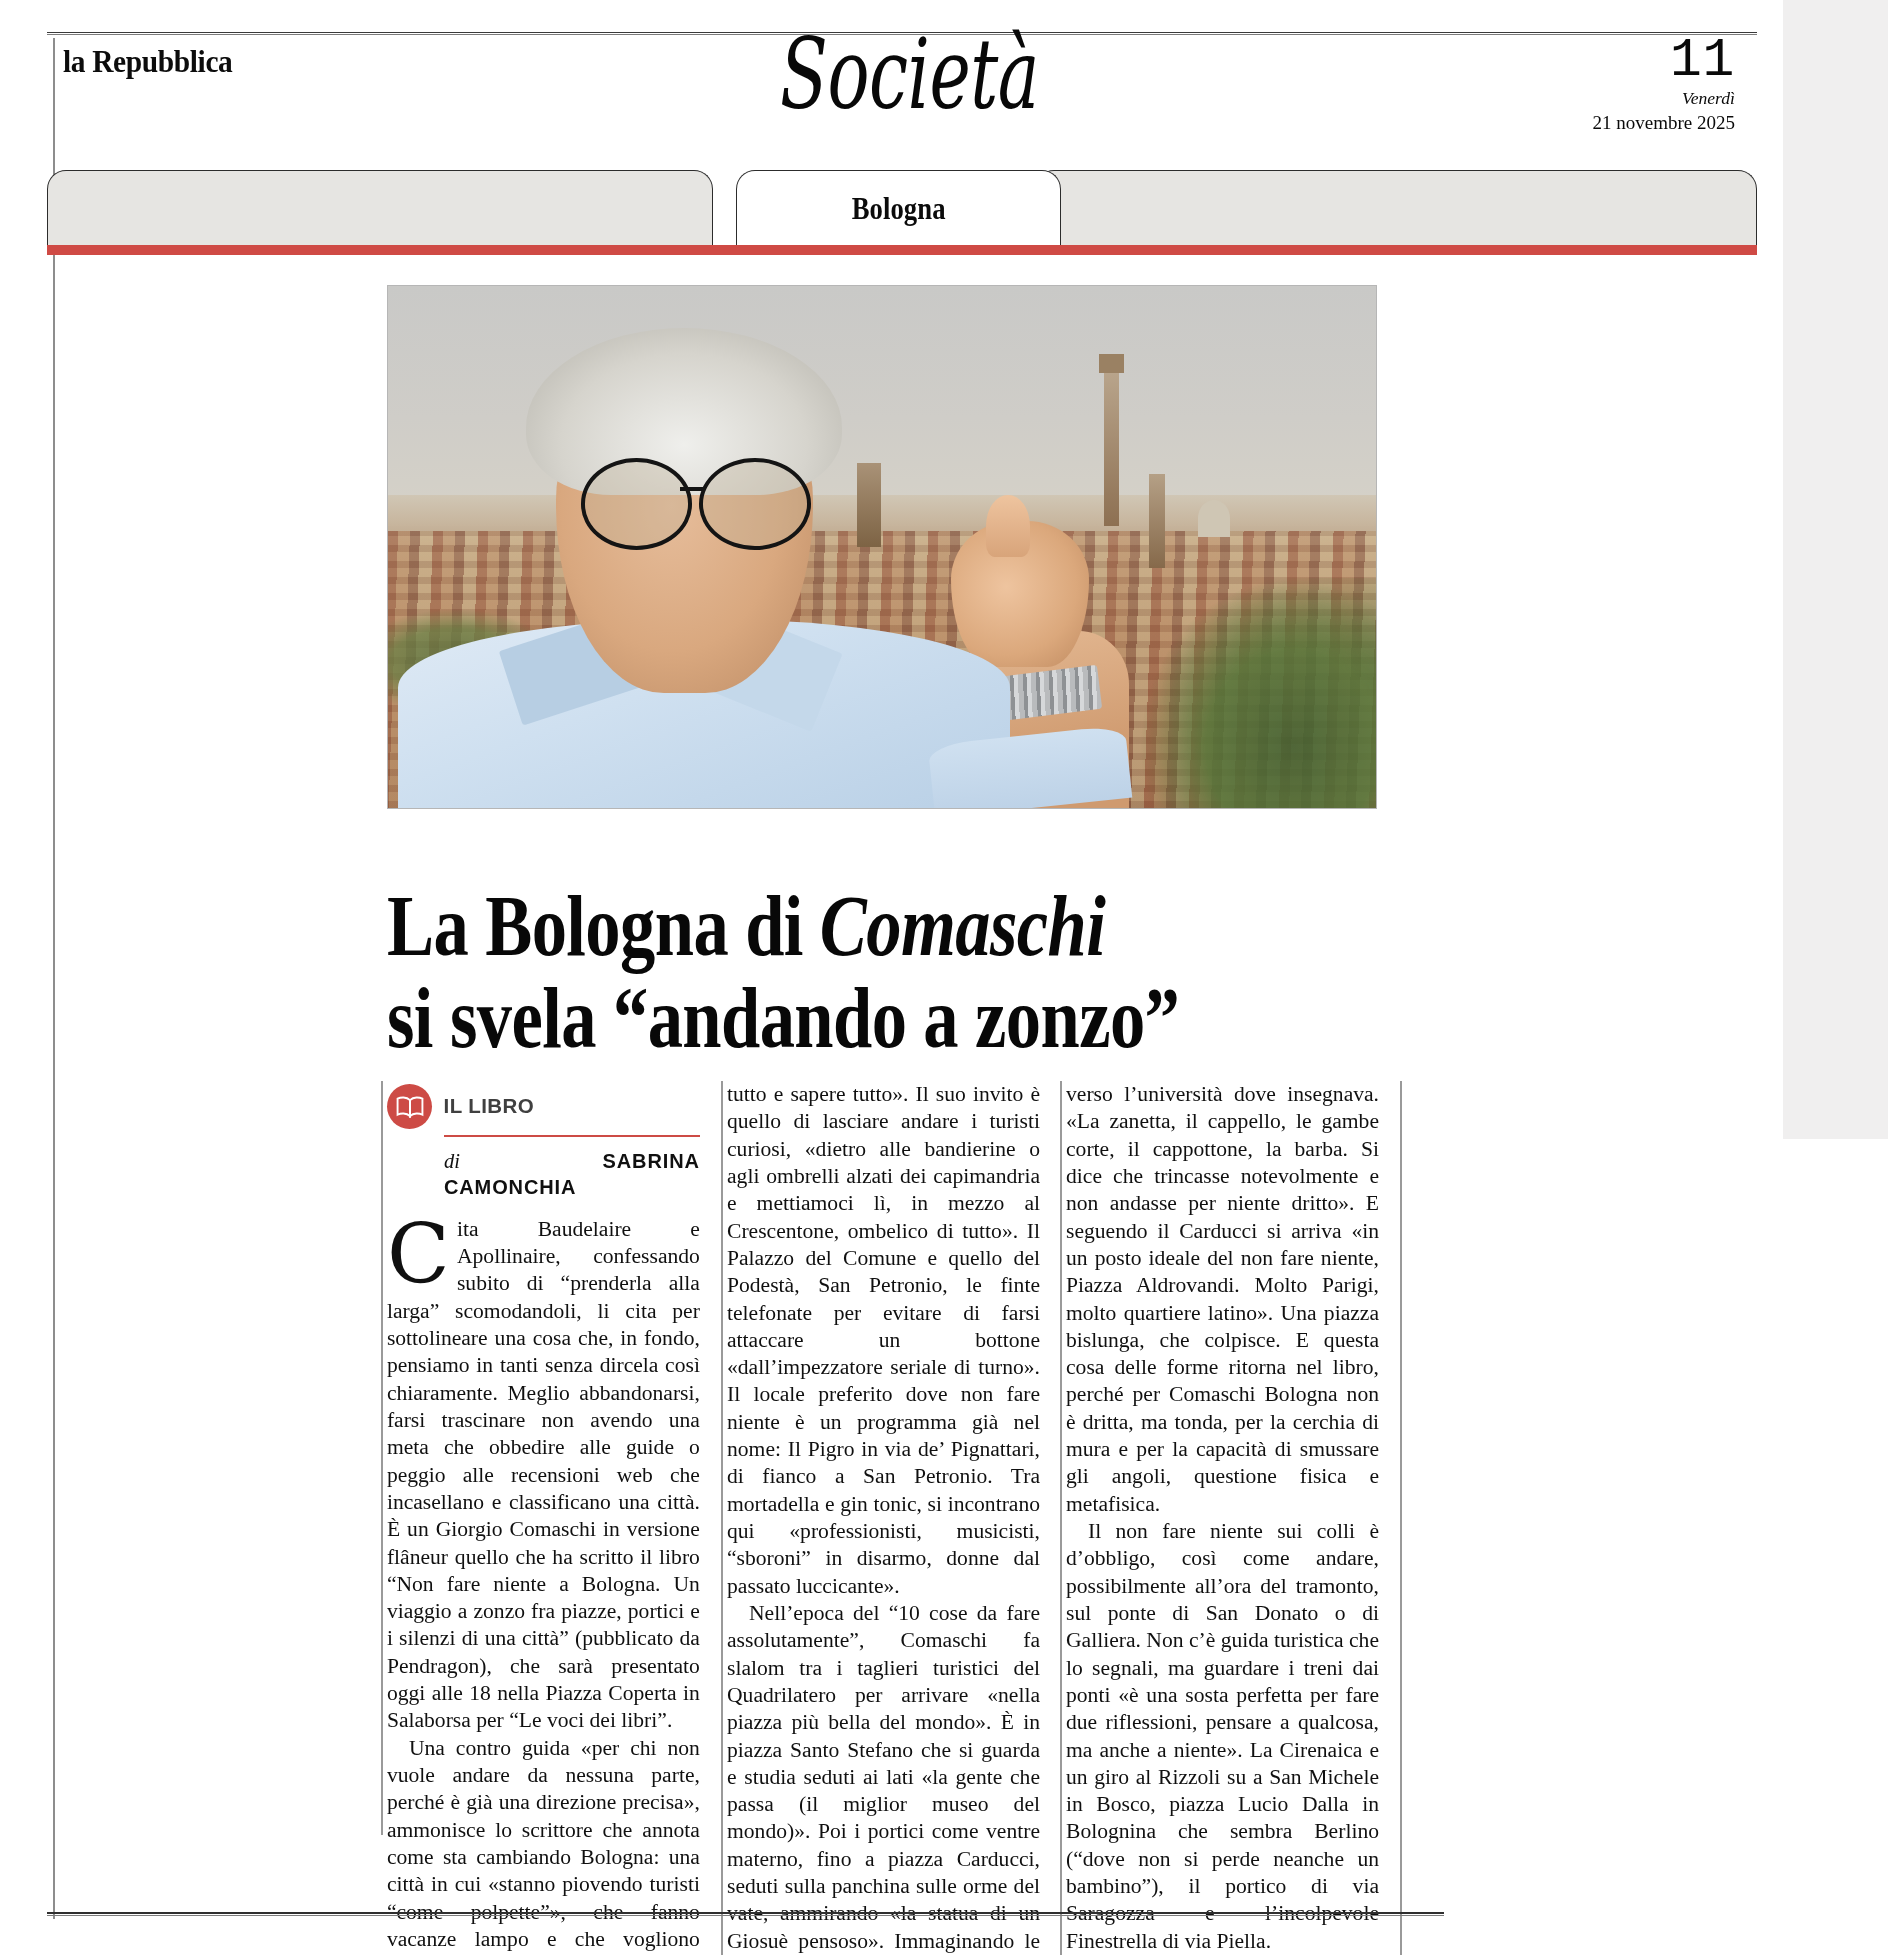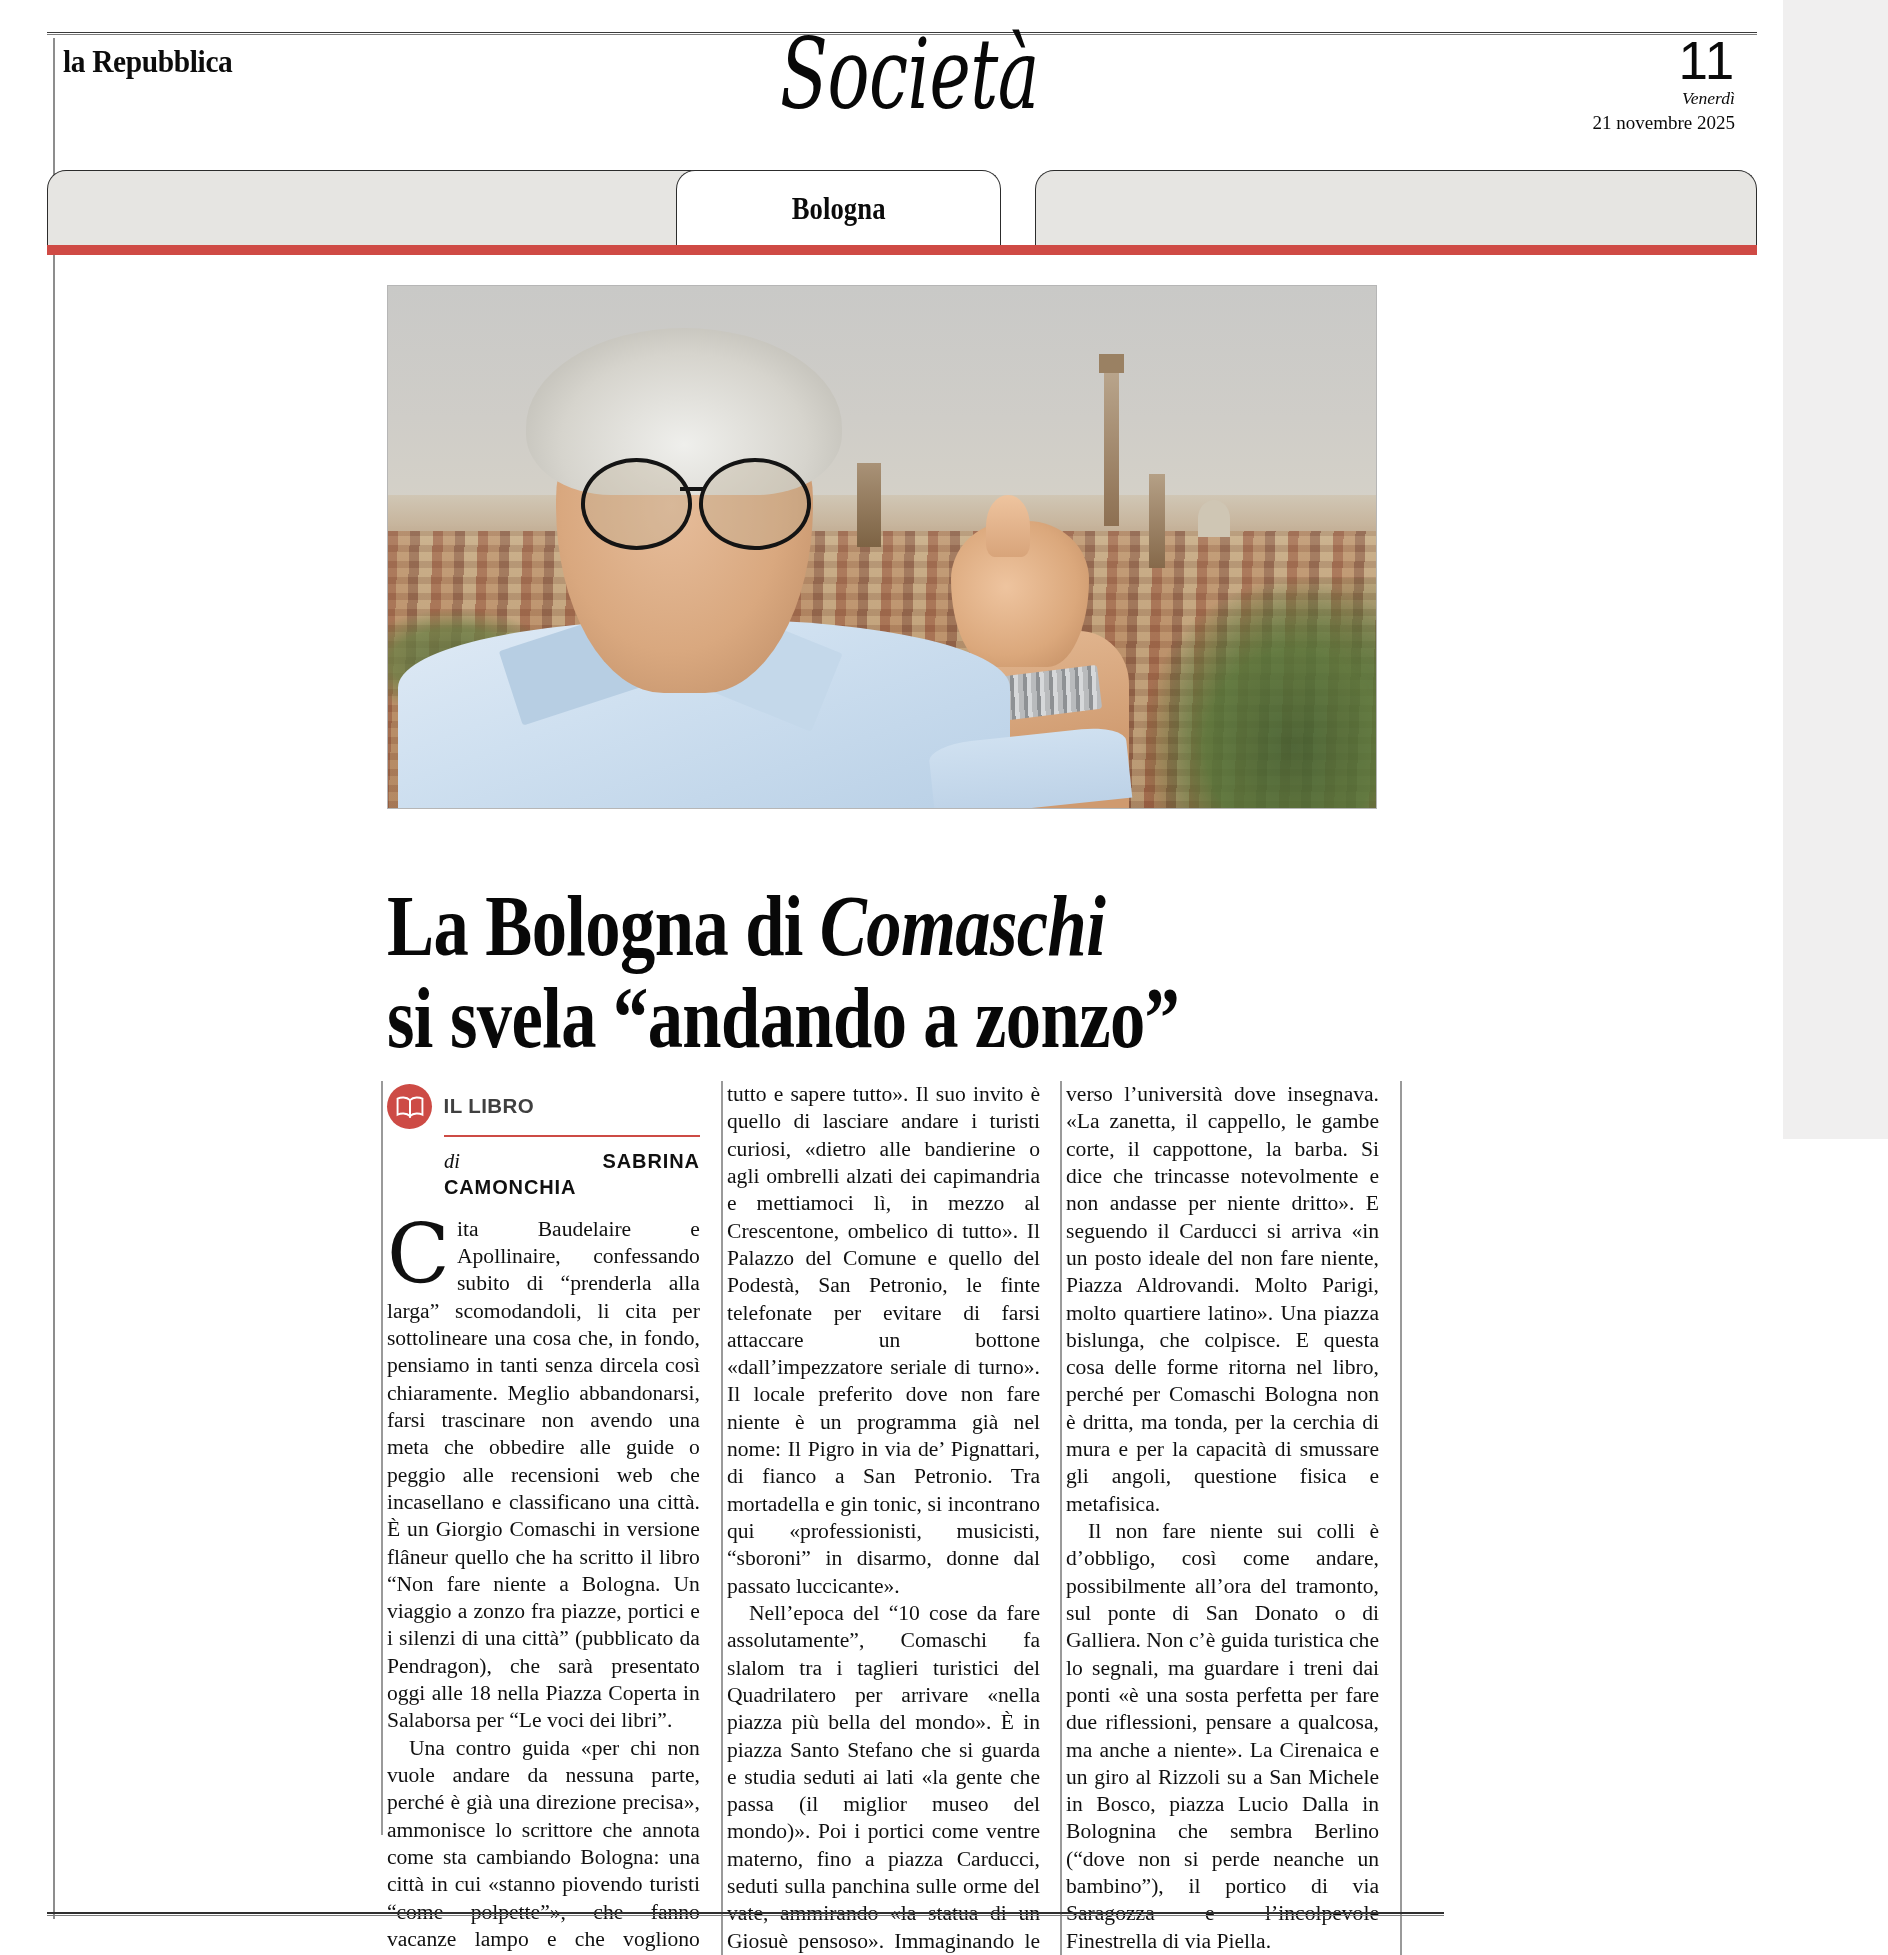--- a/index.html
+++ b/index.html
@@ -84,21 +84,21 @@
     transform: scaleX(0.72);
   }
   .dateblock {
     position: absolute;
     right: 66px;
     top: 0px;
     text-align: right;
     color: #0a0a0a;
   }
   .dateblock .pagenum {
-    font-family: Liberation Sans, sans-serif;
+    font-family: Liberation Mono, monospace;
     font-size: 53px;
     line-height: 0.92;
     letter-spacing: 0.7px;
   }
   .dateblock .weekday {
     font-family: "Liberation Serif", "DejaVu Serif", serif;
     font-style: italic;
     font-size: 17.6px;
     line-height: 1.35;
     margin-top: 1px;
@@ -129,21 +129,21 @@
     background: #e6e5e2;
     display: flex;
     align-items: center;
     justify-content: center;
   }
   .tab.active {
     background: #ffffff;
     z-index: 4;
   }
   .tab.left  { left: 0px;    width: 666px; }
-  .tab.mid   { left: 629px;  width: 325px; }
+  .tab.mid   { left: 689px;  width: 325px; }
   .tab.right { left: 988px; width: 722px; }
   .tab-label {
     font-family: "Liberation Serif", "DejaVu Serif", serif;
     font-weight: 700;
     font-size: 31px;
     color: #0b0b0b;
     letter-spacing: 0.1px;
     transform: scaleX(0.86);
   }
   .red-rule {

